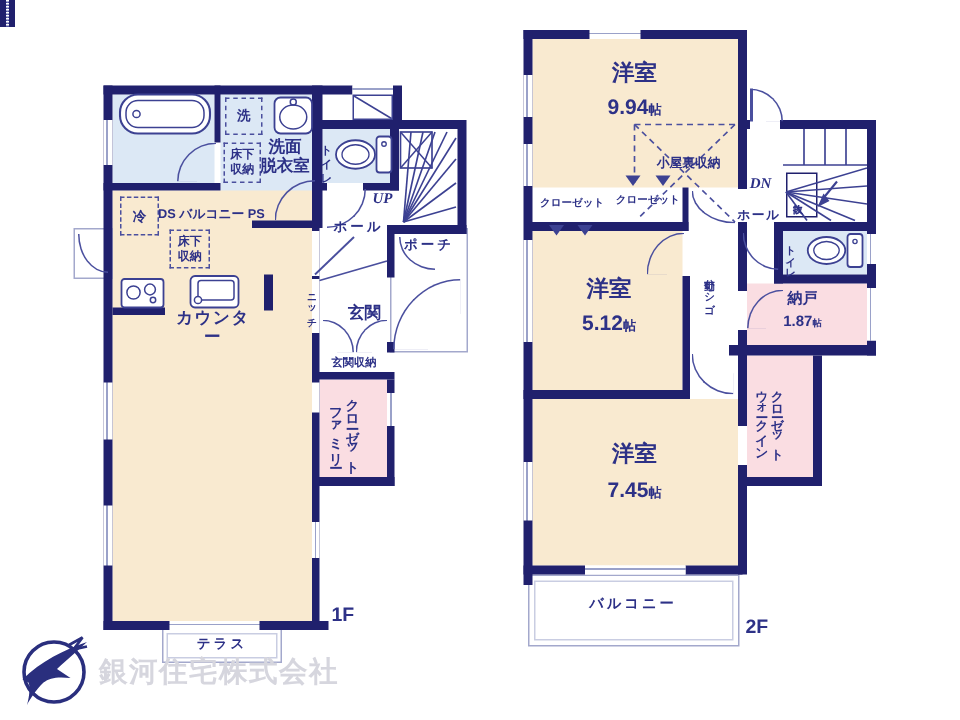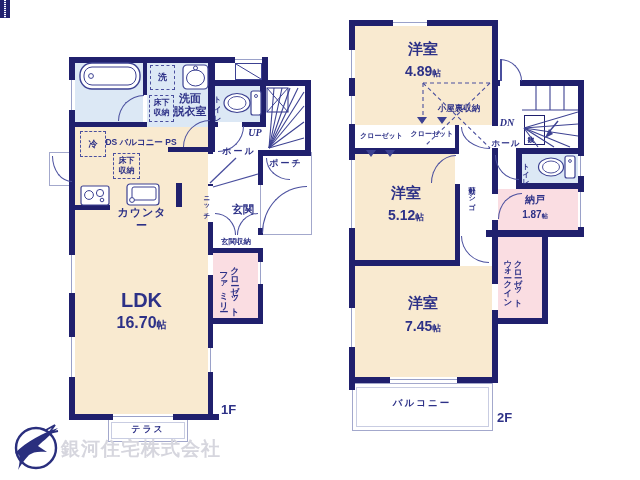--- a/index.html
+++ b/index.html
@@ -290,43 +290,41 @@
   <b class="lb" style="left:112px;top:206px;width:60px;font-size:11px;letter-spacing:1px">カウンター</b>
   <b class="lb vt" style="left:213px;top:88px;height:34px;font-size:7.5px">トイレ</b>
   <b class="lb ser" style="left:245px;top:127px;width:20px;font-size:10px">UP</b>
   <b class="lb" style="left:218px;top:146px;width:42px;font-size:9px;letter-spacing:2px">ホール</b>
   <b class="lb" style="left:264px;top:158px;width:44px;font-size:9px;letter-spacing:2px">ポーチ</b>
   <b class="lb" style="left:226px;top:203px;width:34px;font-size:11px">玄関</b>
   <b class="lb vt" style="left:203px;top:186px;height:36px;font-size:6.5px">ニッチ</b>
   <b class="lb" style="left:214px;top:237px;width:44px;font-size:7.5px">玄関収納</b>
   <b class="lb vt2" style="left:218px;top:256px;height:60px;font-size:9px">ファミリー
 クローゼット</b>
-  <b class="lb" style="left:94px;top:288px;width:95px;font-size:20px">LDK</b>
-  <b class="lb" style="left:94px;top:313px;width:95px;font-size:16px"><span>16.70</span><span class="u">帖</span></b>
   <b class="lb" style="left:118px;top:424px;width:60px;font-size:9px;letter-spacing:2px">テラス</b>
   <b class="lb" style="left:221px;top:402px;width:30px;font-size:13px;text-align:left">1F</b>
 
   
   <b class="lb" style="left:393px;top:40px;width:60px;font-size:15px">洋室</b>
-  <b class="lb" style="left:393px;top:63px;width:60px;font-size:14px"><span>4.89</span><span class="u">帖</span></b>
+  <b class="lb" style="left:393px;top:63px;width:60px;font-size:14px"><span>9.94</span><span class="u">帖</span></b>
   <b class="lb" style="left:430px;top:103px;width:58px;font-size:8.5px">小屋裏収納</b>
   <b class="lb" style="left:358px;top:132px;width:47px;font-size:7px">クローゼット</b>
   <b class="lb" style="left:410px;top:130px;width:44px;font-size:7px">クローゼット</b>
   <b class="lb" style="left:376px;top:184px;width:60px;font-size:15px">洋室</b>
   <b class="lb" style="left:376px;top:207px;width:60px;font-size:14px"><span>5.12</span><span class="u">帖</span></b>
   <b class="lb vt" style="left:467px;top:169px;height:50px;font-size:7px;letter-spacing:0">可動ハシゴ</b>
   <b class="lb ser" style="left:496px;top:117px;width:22px;font-size:10px">DN</b>
   <b class="lb" style="left:490px;top:138px;width:32px;font-size:8.5px;letter-spacing:1px">ホール</b>
   <b class="lb vt" style="left:527px;top:118px;height:26px;font-size:6.5px;letter-spacing:0">吹抜</b>
   <b class="lb vt" style="left:521px;top:156px;height:28px;font-size:7px;letter-spacing:0">トイレ</b>
   <b class="lb" style="left:507px;top:194px;width:56px;font-size:10px">納戸</b>
   <b class="lb" style="left:507px;top:209px;width:56px;font-size:10px"><span>1.87</span><span class="u">帖</span></b>
   <b class="lb vt2" style="left:503px;top:241px;height:74px;font-size:8.5px">ウォークイン
 クローゼット</b>
   <b class="lb" style="left:393px;top:294px;width:60px;font-size:15px">洋室</b>
   <b class="lb" style="left:393px;top:318px;width:60px;font-size:14px"><span>7.45</span><span class="u">帖</span></b>
   <b class="lb" style="left:384px;top:397px;width:76px;font-size:9.5px;letter-spacing:2px">バルコニー</b>
   <b class="lb" style="left:497px;top:410px;width:30px;font-size:13px;text-align:left">2F</b>
 
   
-  <b class="lb co" style="left:56px;top:437px;width:170px;font-size:19px;letter-spacing:1px;text-align:center">銀河住宅株式会社</b>
+  <b class="lb co" style="left:56px;top:437px;width:170px;font-size:19px;letter-spacing:1px;text-align:right">銀河住宅株式会社</b>
 
 </div>
 
 </body></html>

